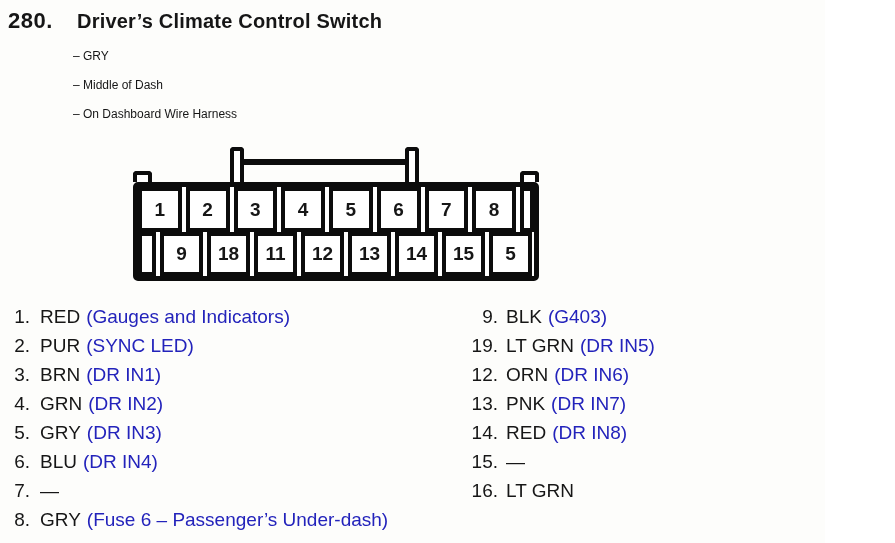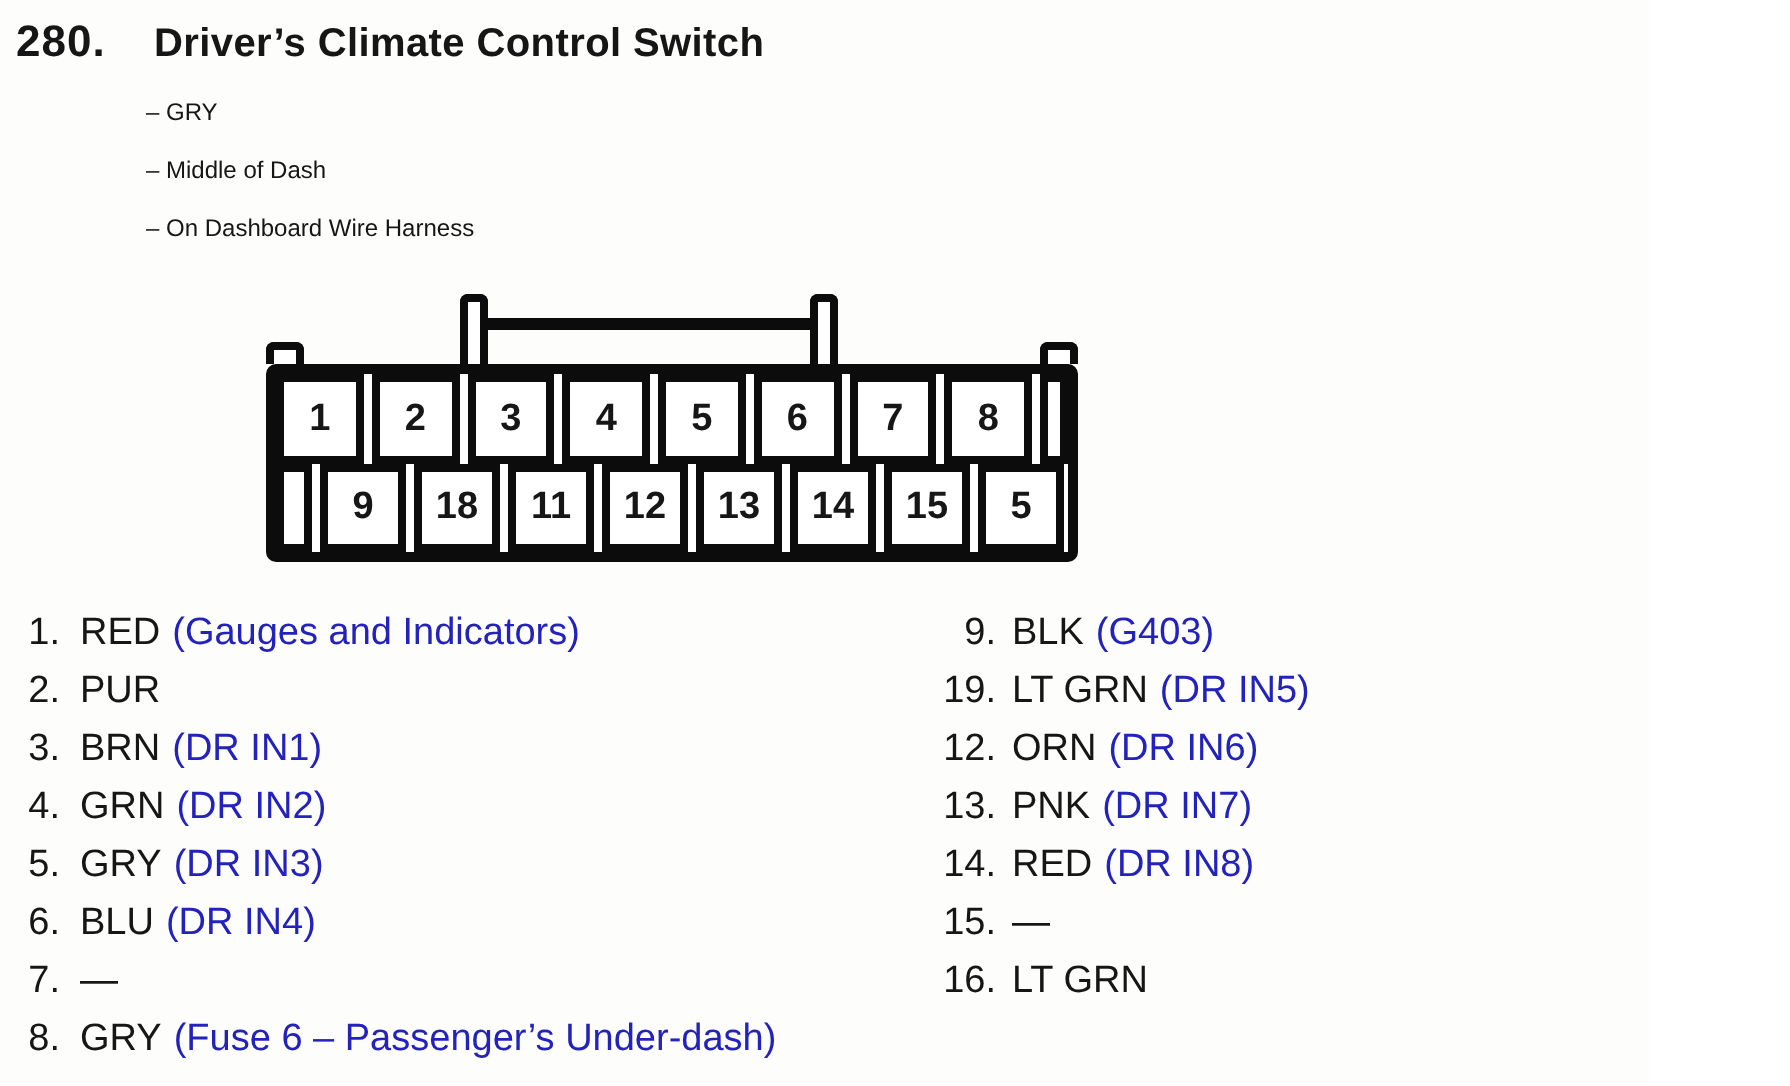--- a/index.html
+++ b/index.html
@@ -116,20 +116,21 @@
   <div class="pins colleft" id="pins-left">
   <div class="pin-row">
     <span class="pin-num">1.</span>
     <span class="pin-wire">RED</span>
     <span class="pin-signal">(Gauges and Indicators)</span>
   </div>
 
   <div class="pin-row">
     <span class="pin-num">2.</span>
     <span class="pin-wire">PUR</span>
+    <span class="pin-signal">(SYNC LED)</span>
   </div>
 
   <div class="pin-row">
     <span class="pin-num">3.</span>
     <span class="pin-wire">BRN</span>
     <span class="pin-signal">(DR IN1)</span>
   </div>
 
   <div class="pin-row">
     <span class="pin-num">4.</span>

